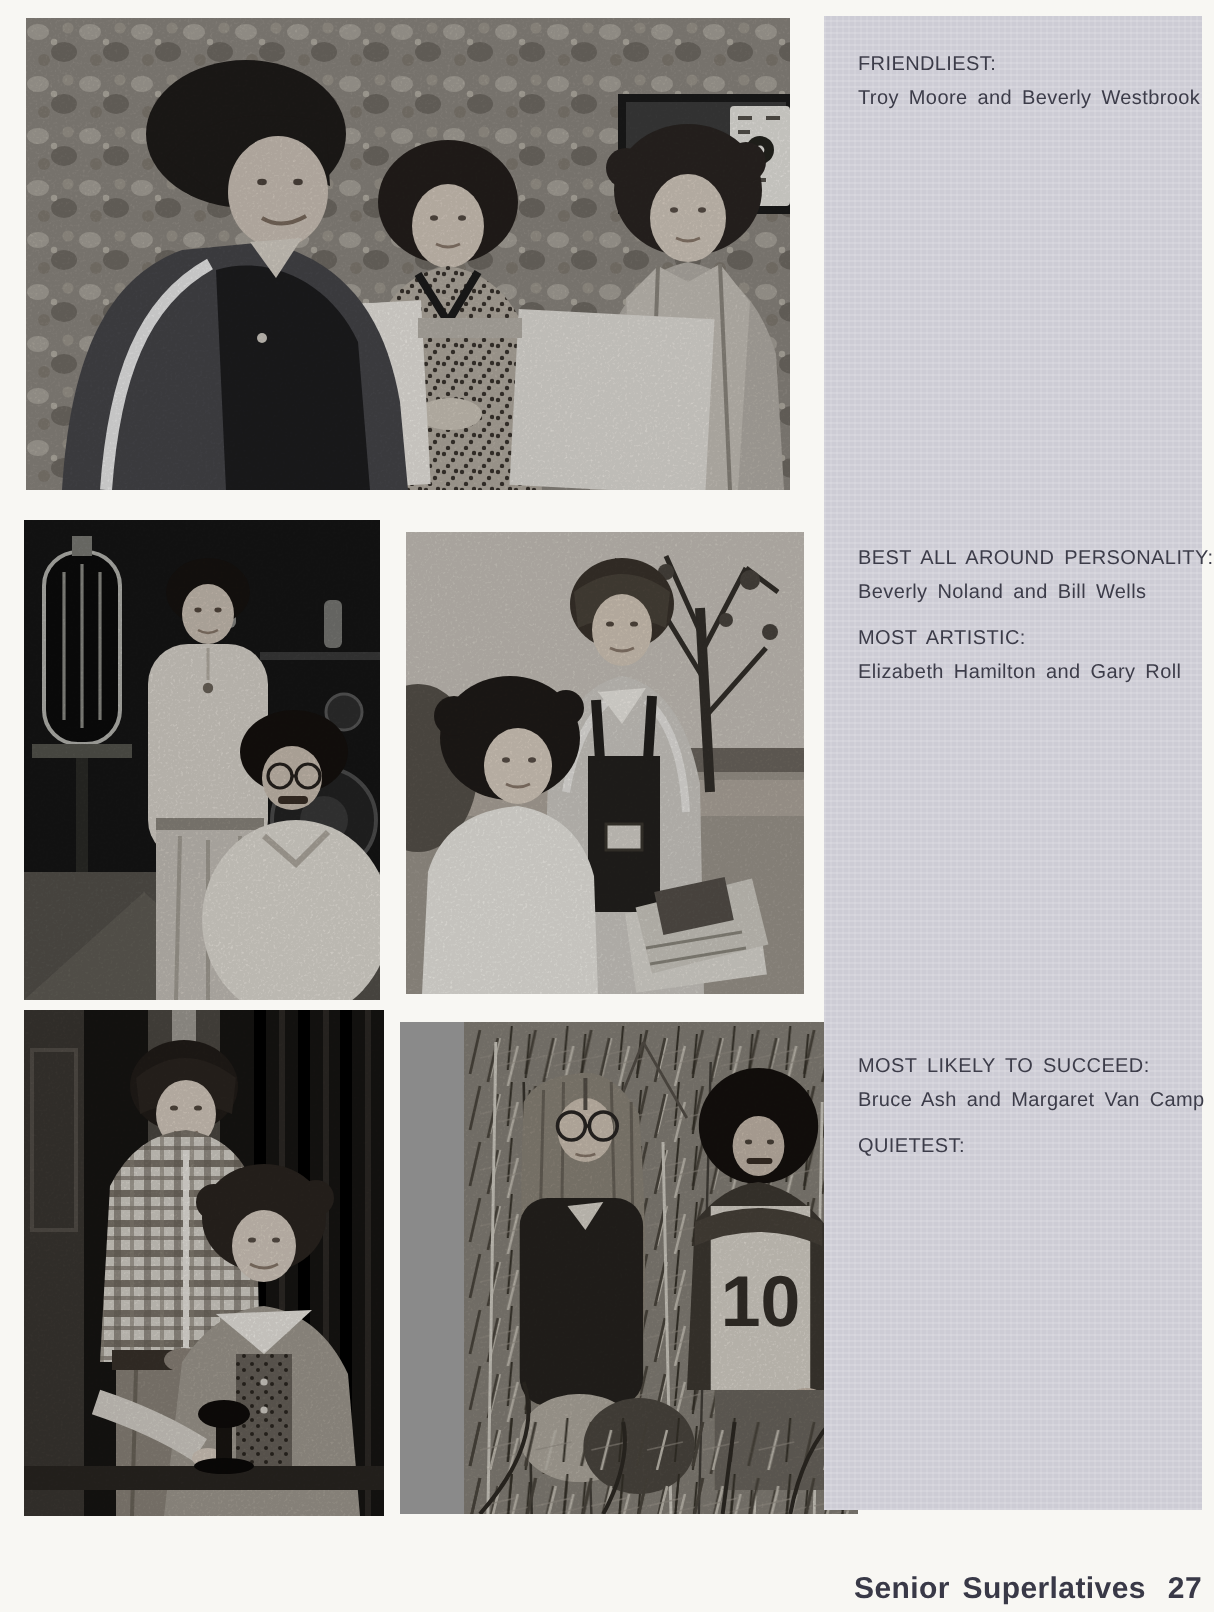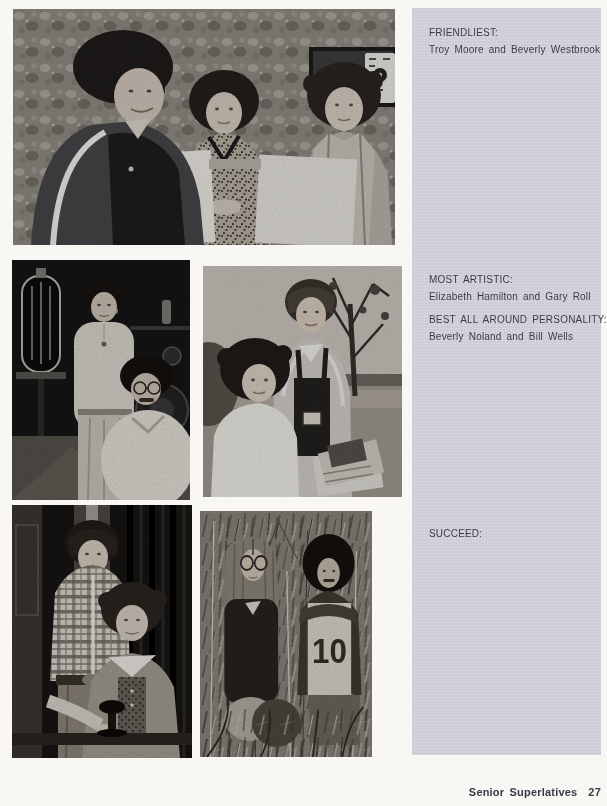--- a/index.html
+++ b/index.html
@@ -7,21 +7,21 @@
     position:relative; width:607px; height:806px; margin:0 auto;
     background:#f8f7f3; overflow:hidden;
     font-family:"Liberation Sans", sans-serif;
   }
   .photo { position:absolute; overflow:hidden; background:#8a8a8a; }
   .photo svg { display:block; width:100%; height:100%; }
   .photo-top        { left:13px;  top:9px;   width:382px; height:236px; }
   .photo-mid-left   { left:12px;  top:260px; width:178px; height:240px; }
   .photo-mid-center { left:203px; top:266px; width:199px; height:231px; }
   .photo-bot-left   { left:12px;  top:505px; width:180px; height:253px; }
-  .photo-bot-center { left:200px; top:511px; width:172px; height:246px; }
+  .photo-bot-center { left:200px; top:511px; width:197px; height:246px;padding-left:32px; }
 
   .panel {
     position:absolute; left:412px; top:8px; width:189px; height:747px;
     background:#cdccd5;
     background-image:
       repeating-linear-gradient(0deg, rgba(255,255,255,.14) 0 1px, transparent 1px 3px),
       repeating-linear-gradient(90deg, rgba(255,255,255,.10) 0 1px, transparent 1px 3px);
   }
   .group { position:absolute; left:17px; right:6px; }
   .g1 { top:16px; }
@@ -29,21 +29,21 @@
   .g3 { top:517px; }
   .entry { margin-bottom:6px; }
   .category, .names {
     font-size:10px; line-height:17px; color:#3c3c49;
     letter-spacing:0.2px; word-spacing:2px; white-space:nowrap;
   }
   .category { font-weight:400; }
 
   .footer {
     position:absolute; right:6px; top:786px;
-    font-size:11px; font-weight:bold; color:#393947;
+    font-size:15px; font-weight:bold; color:#393947;
     letter-spacing:0.2px; word-spacing:2px; white-space:nowrap;
   }
   .footer .pageno { margin-left:11px; }
   .defs-holder { position:absolute; width:0; height:0; overflow:hidden; }
 </style>
 </head>
 <body>
 
 <svg class="defs-holder" aria-hidden="true">
   <defs>
@@ -367,31 +367,35 @@
 
   <aside class="panel">
     <div class="group g1">
       <div class="entry">
         <div class="category">FRIENDLIEST:</div>
         <div class="names">Troy Moore and Beverly Westbrook</div>
       </div>
     </div>
     <div class="group g2">
       <div class="entry">
+        <div class="category">BEST ALL AROUND PERSONALITY:</div>
+        <div class="names">Beverly Noland and Bill Wells</div>
+      </div>
+      <div class="entry">
         <div class="category">MOST ARTISTIC:</div>
         <div class="names">Elizabeth Hamilton and Gary Roll</div>
-      </div>
-      <div class="entry">
-        <div class="category">BEST ALL AROUND PERSONALITY:</div>
-        <div class="names">Beverly Noland and Bill Wells</div>
       </div>
     </div>
     <div class="group g3">
       <div class="entry">
-        <div class="category">SUCCEED:</div>
+        <div class="category">MOST LIKELY TO SUCCEED:</div>
+        <div class="names">Bruce Ash and Margaret Van Camp</div>
+      </div>
+      <div class="entry">
+        <div class="category">QUIETEST:</div>
       </div>
     </div>
   </aside>
 
   <div class="footer">
     <span>Senior Superlatives</span><span class="pageno">27</span>
   </div>
 
 </div>
 

